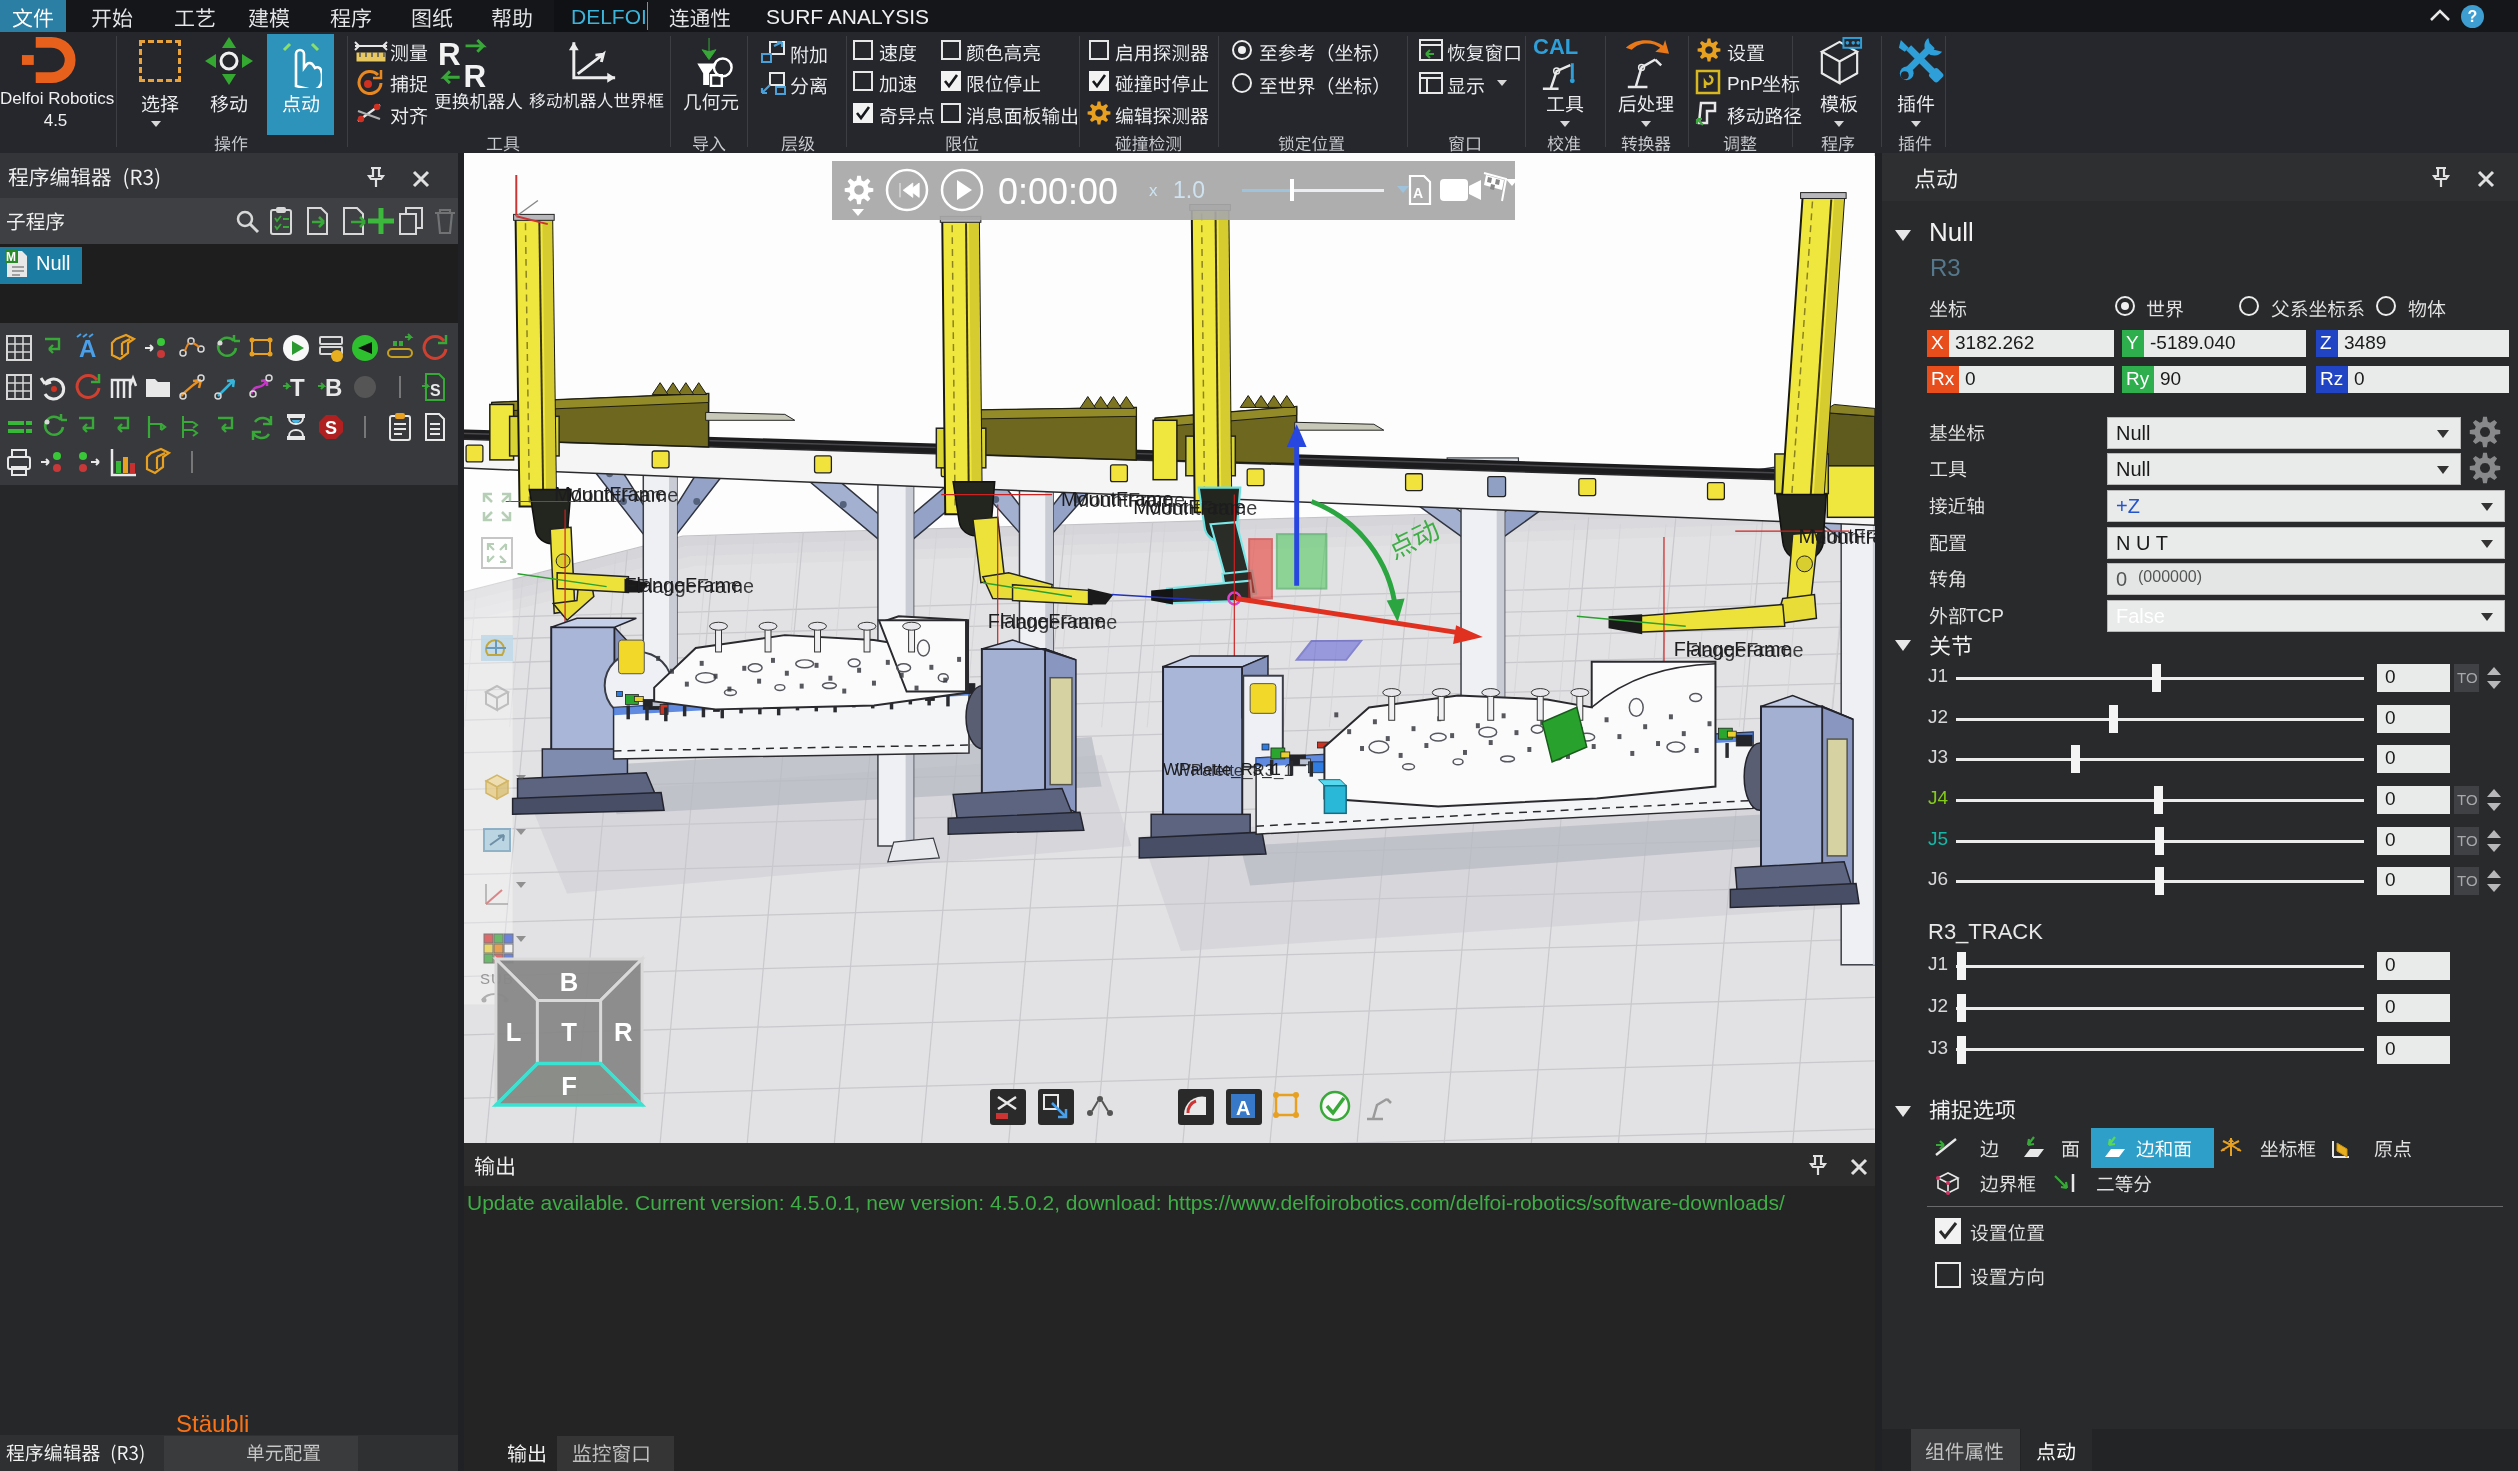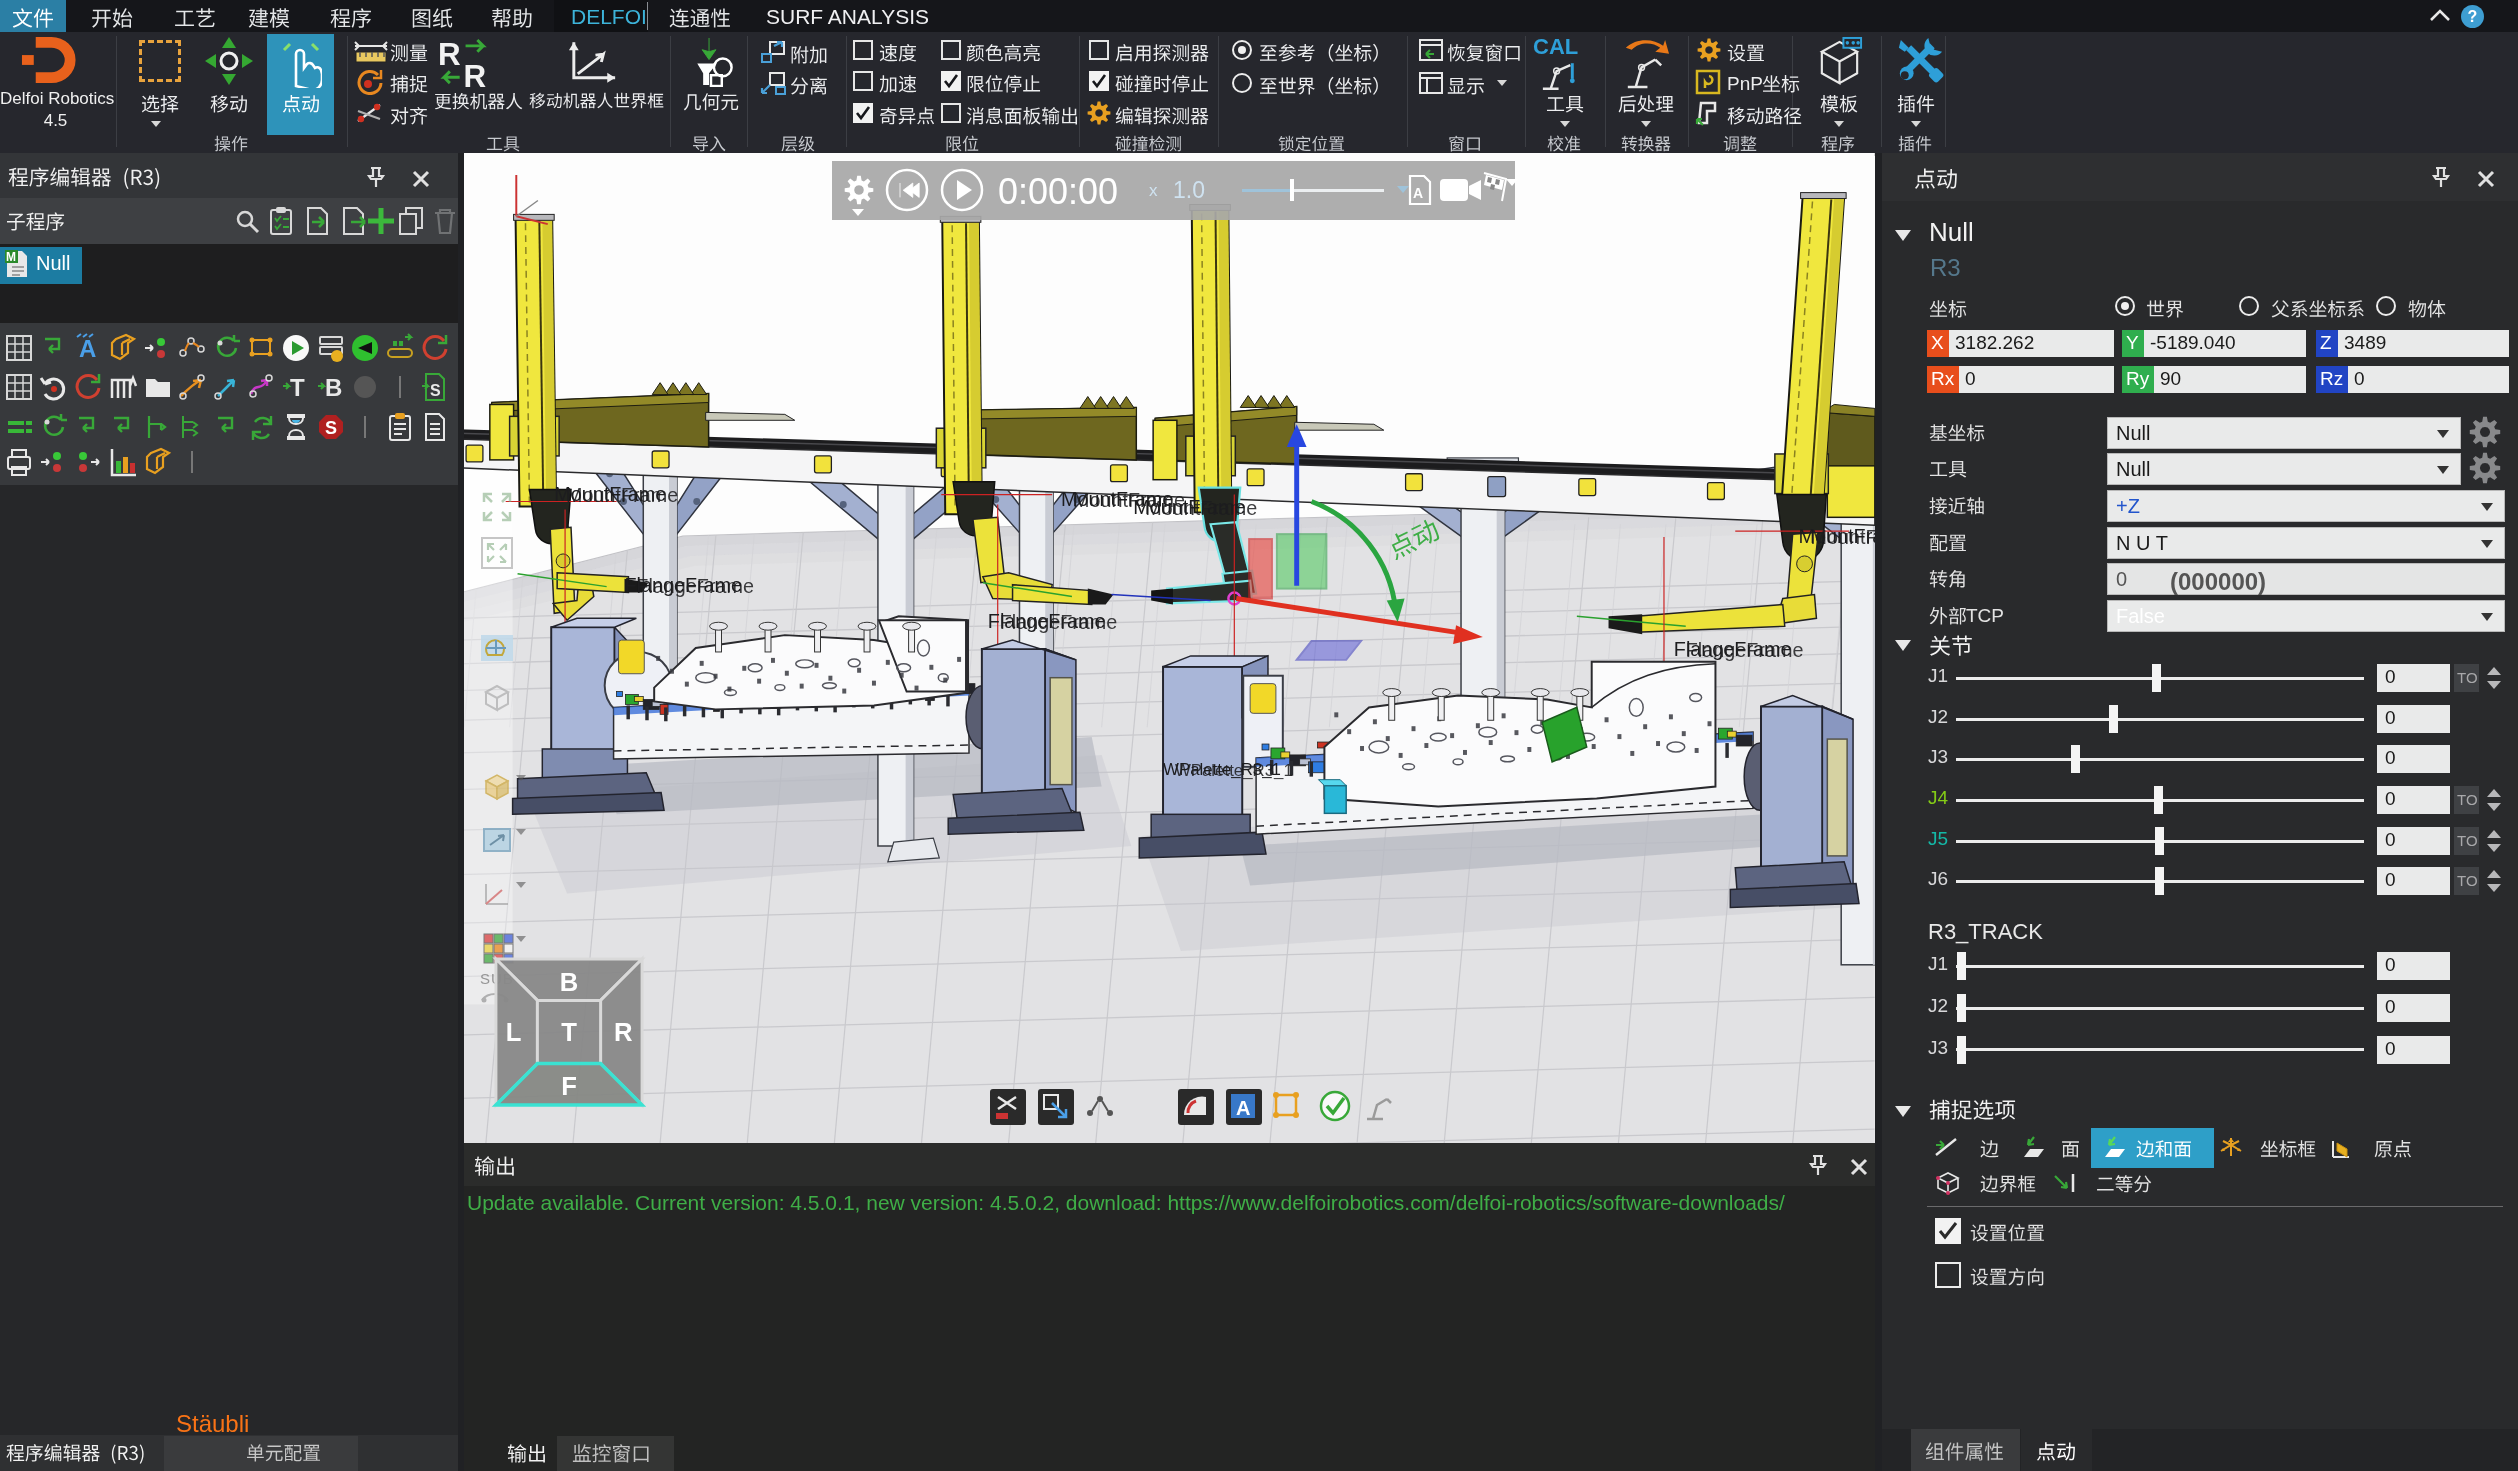--- a/index.html
+++ b/index.html
@@ -1370,21 +1370,21 @@
 <div class="abs" style="left:1929px;top:566px;">
     <svg width="38" height="25" viewBox="0 0 38 25">
       <g transform="translate(0 20) scale(0.01900 -0.01900)" fill="#e2e2e2">
         <use href="#g98"></use>
         <use href="#g120" x="1000"></use>
       </g>
     </svg>
   </div>
 <div class="abs" style="left:2107px;top:563px;width:398px;height:32px;background:#e4e5e5;border:1px solid #bbb"></div>
 <div class="abs" style="left:2116px;top:568px;font-size:20px;color:#555;font-weight:normal;white-space:nowrap;">0</div>
-<div class="abs" style="left:2138px;top:568px;font-size:24px;color:#555;font-weight:bold;white-space:nowrap;margin-left:32px;">(000000)</div>
+<div class="abs" style="left:2138px;top:568px;font-size:16px;color:#555;font-weight:normal;white-space:nowrap;">(000000)</div>
 <div class="abs" style="left:1929px;top:603px;">
     <svg width="38" height="25" viewBox="0 0 38 25">
       <g transform="translate(0 20) scale(0.01900 -0.01900)" fill="#e2e2e2">
         <use href="#g121"></use>
         <use href="#g122" x="1000"></use>
       </g>
     </svg>
   </div>
 <div class="abs" style="left:1966px;top:605px;font-size:19px;color:#e2e2e2;font-weight:normal;white-space:nowrap;">TCP</div>
 <div class="abs" style="left:2107px;top:600px;width:398px;height:32px;background:#e9eaea;border:1px solid #b8b8b8"></div>

